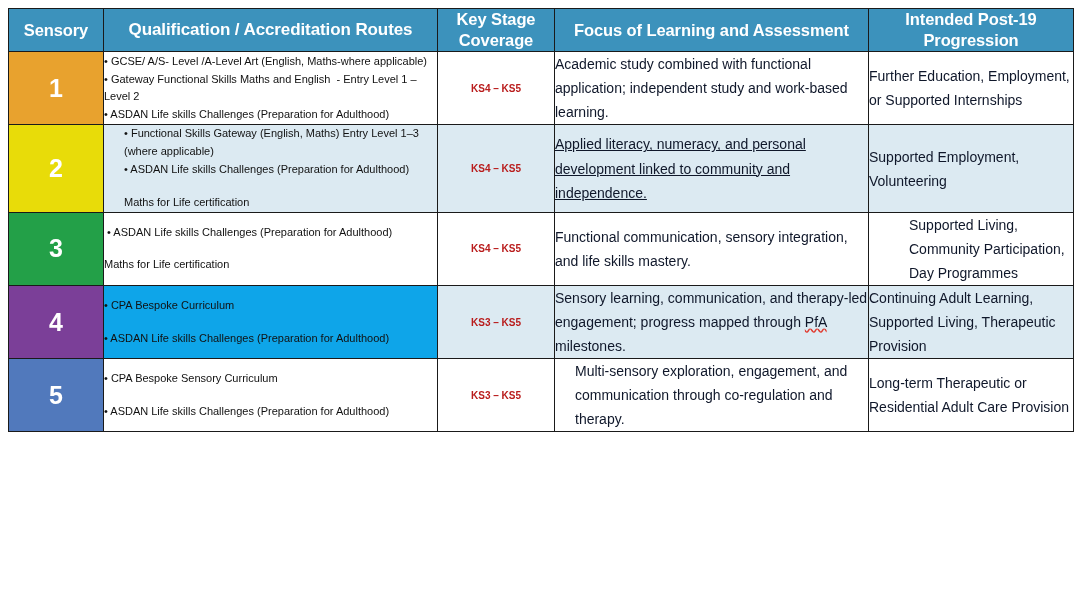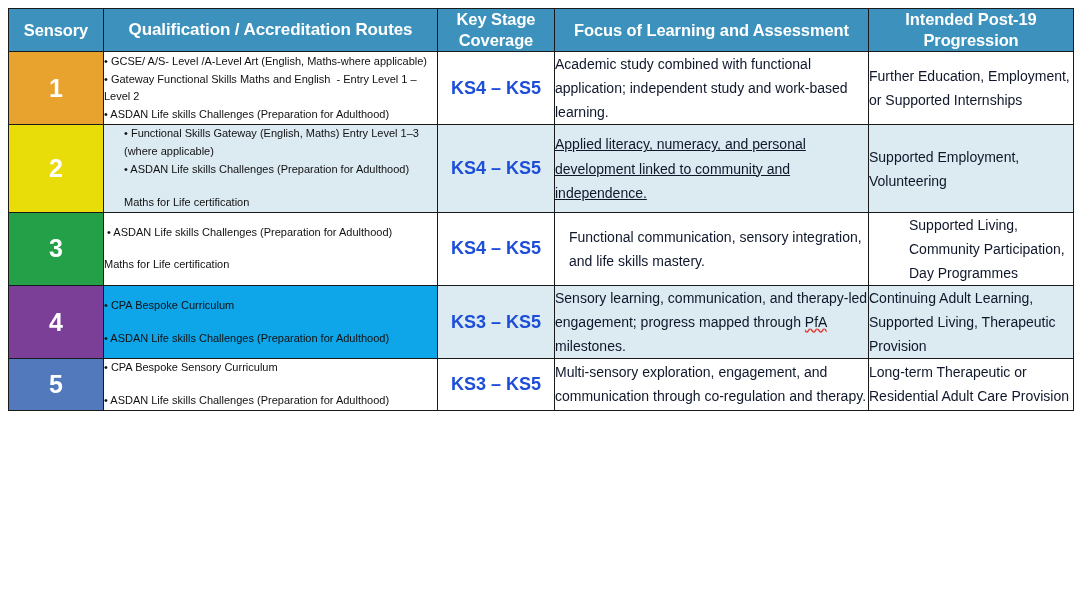--- a/index.html
+++ b/index.html
@@ -54,23 +54,23 @@
 
   td.body-cell {
     font-size: 11px;
     line-height: 1.62;
     color: #111111;
     padding: 9px 11px 9px 12px;
     vertical-align: top;
     font-family: "Liberation Sans", sans-serif;
   }
   td.ks-cell {
-    font-size: 18px;
+    font-size: 10px;
     font-weight: bold;
-    color: #1d4ed8;
+    color: #b91c1c;
     text-align: center;
     vertical-align: middle;
     padding: 6px 4px;
   }
   td.focus-cell,
   td.prog-cell {
     font-size: 14px;
     line-height: 1.72;
     color: #0f172a;
     padding: 10px 10px 10px 11px;
@@ -129,21 +129,21 @@
         <td class="prog-cell" style="background: rgb(220, 234, 242);"><span>Supported Employment, Volunteering</span></td>
       </tr>
       <tr>
         <td class="pathway-cell" style="background: rgb(35, 160, 72);"><span>3</span></td>
         <td class="body-cell" style="background: rgb(255, 255, 255);">
           <span class="qual-block" style="white-space: pre-wrap;"> • ASDAN Life skills Challenges (Preparation for Adulthood)</span>
           <span class="qual-gap"></span>
           <span class="qual-block" style="white-space: pre-wrap;">Maths for Life certification</span>
         </td>
         <td class="ks-cell" style="background: rgb(255, 255, 255);"><span>KS4 – KS5</span></td>
-        <td class="focus-cell" style="background: rgb(255, 255, 255); padding-left: 14px;"><span>Functional communication, sensory integration, and life skills mastery.</span></td>
+        <td class="focus-cell" style="background: rgb(255, 255, 255);"><span>Functional communication, sensory integration, and life skills mastery.</span></td>
         <td class="prog-cell" style="background: rgb(255, 255, 255); padding-left: 40px;"><span>Supported Living, Community Participation, Day Programmes</span></td>
       </tr>
       <tr>
         <td class="pathway-cell" style="background: rgb(123, 63, 152);"><span>4</span></td>
         <td class="body-cell" style="background: #0ea5e9;">
           <span class="qual-block" style="white-space: pre-wrap;">• CPA Bespoke Curriculum</span>
           <span class="qual-gap"></span>
           <span class="qual-block" style="white-space: pre-wrap;">• ASDAN Life skills Challenges (Preparation for Adulthood)</span>
         </td>
         <td class="ks-cell" style="background: rgb(220, 234, 242);"><span>KS3 – KS5</span></td>
@@ -151,17 +151,17 @@
         <td class="prog-cell" style="background: rgb(220, 234, 242); margin-top: 18px;"><span>Continuing Adult Learning, Supported Living, Therapeutic Provision</span></td>
       </tr>
       <tr>
         <td class="pathway-cell" style="background: rgb(81, 121, 188);"><span>5</span></td>
         <td class="body-cell" style="background: rgb(255, 255, 255);">
           <span class="qual-block" style="white-space: pre-wrap;">• CPA Bespoke Sensory Curriculum</span>
           <span class="qual-gap"></span>
           <span class="qual-block" style="white-space: pre-wrap;">• ASDAN Life skills Challenges (Preparation for Adulthood)</span>
         </td>
         <td class="ks-cell" style="background: rgb(255, 255, 255);"><span>KS3 – KS5</span></td>
-        <td class="focus-cell" style="background: rgb(255, 255, 255);"><span>Multi-sensory exploration, engagement, and communication through co-regulation and therapy.</span></td>
+        <td class="focus-cell" style="background: rgb(255, 255, 255); padding-left: 20px;"><span>Multi-sensory exploration, engagement, and communication through co-regulation and therapy.</span></td>
         <td class="prog-cell" style="background: rgb(255, 255, 255);"><span>Long-term Therapeutic or Residential Adult Care Provision</span></td>
       </tr>
     </tbody>
 </table>
 
 </body></html>

